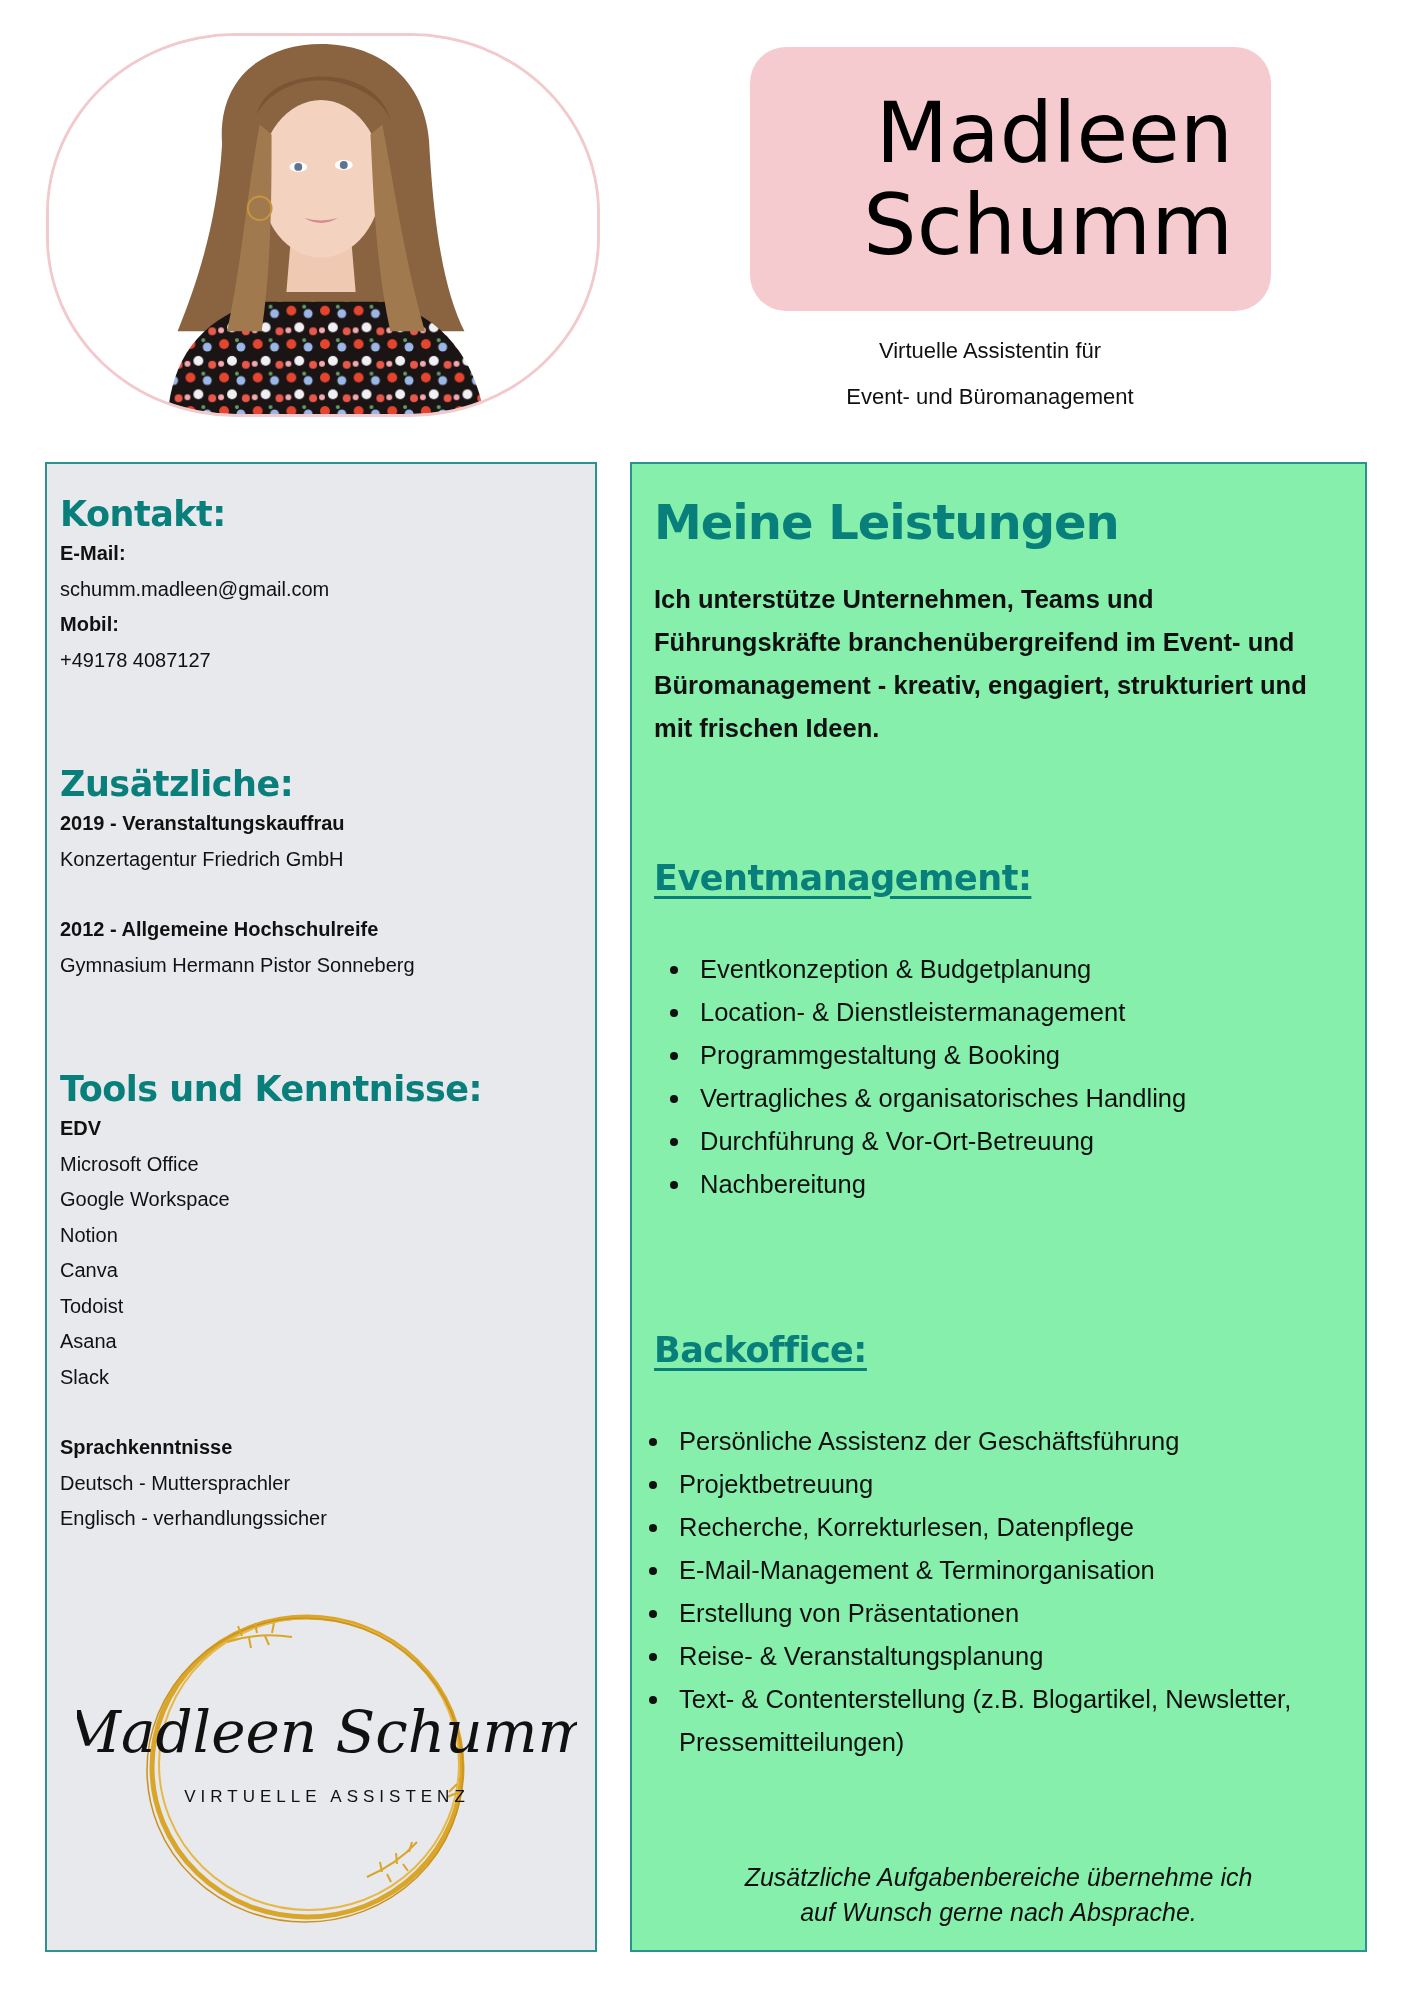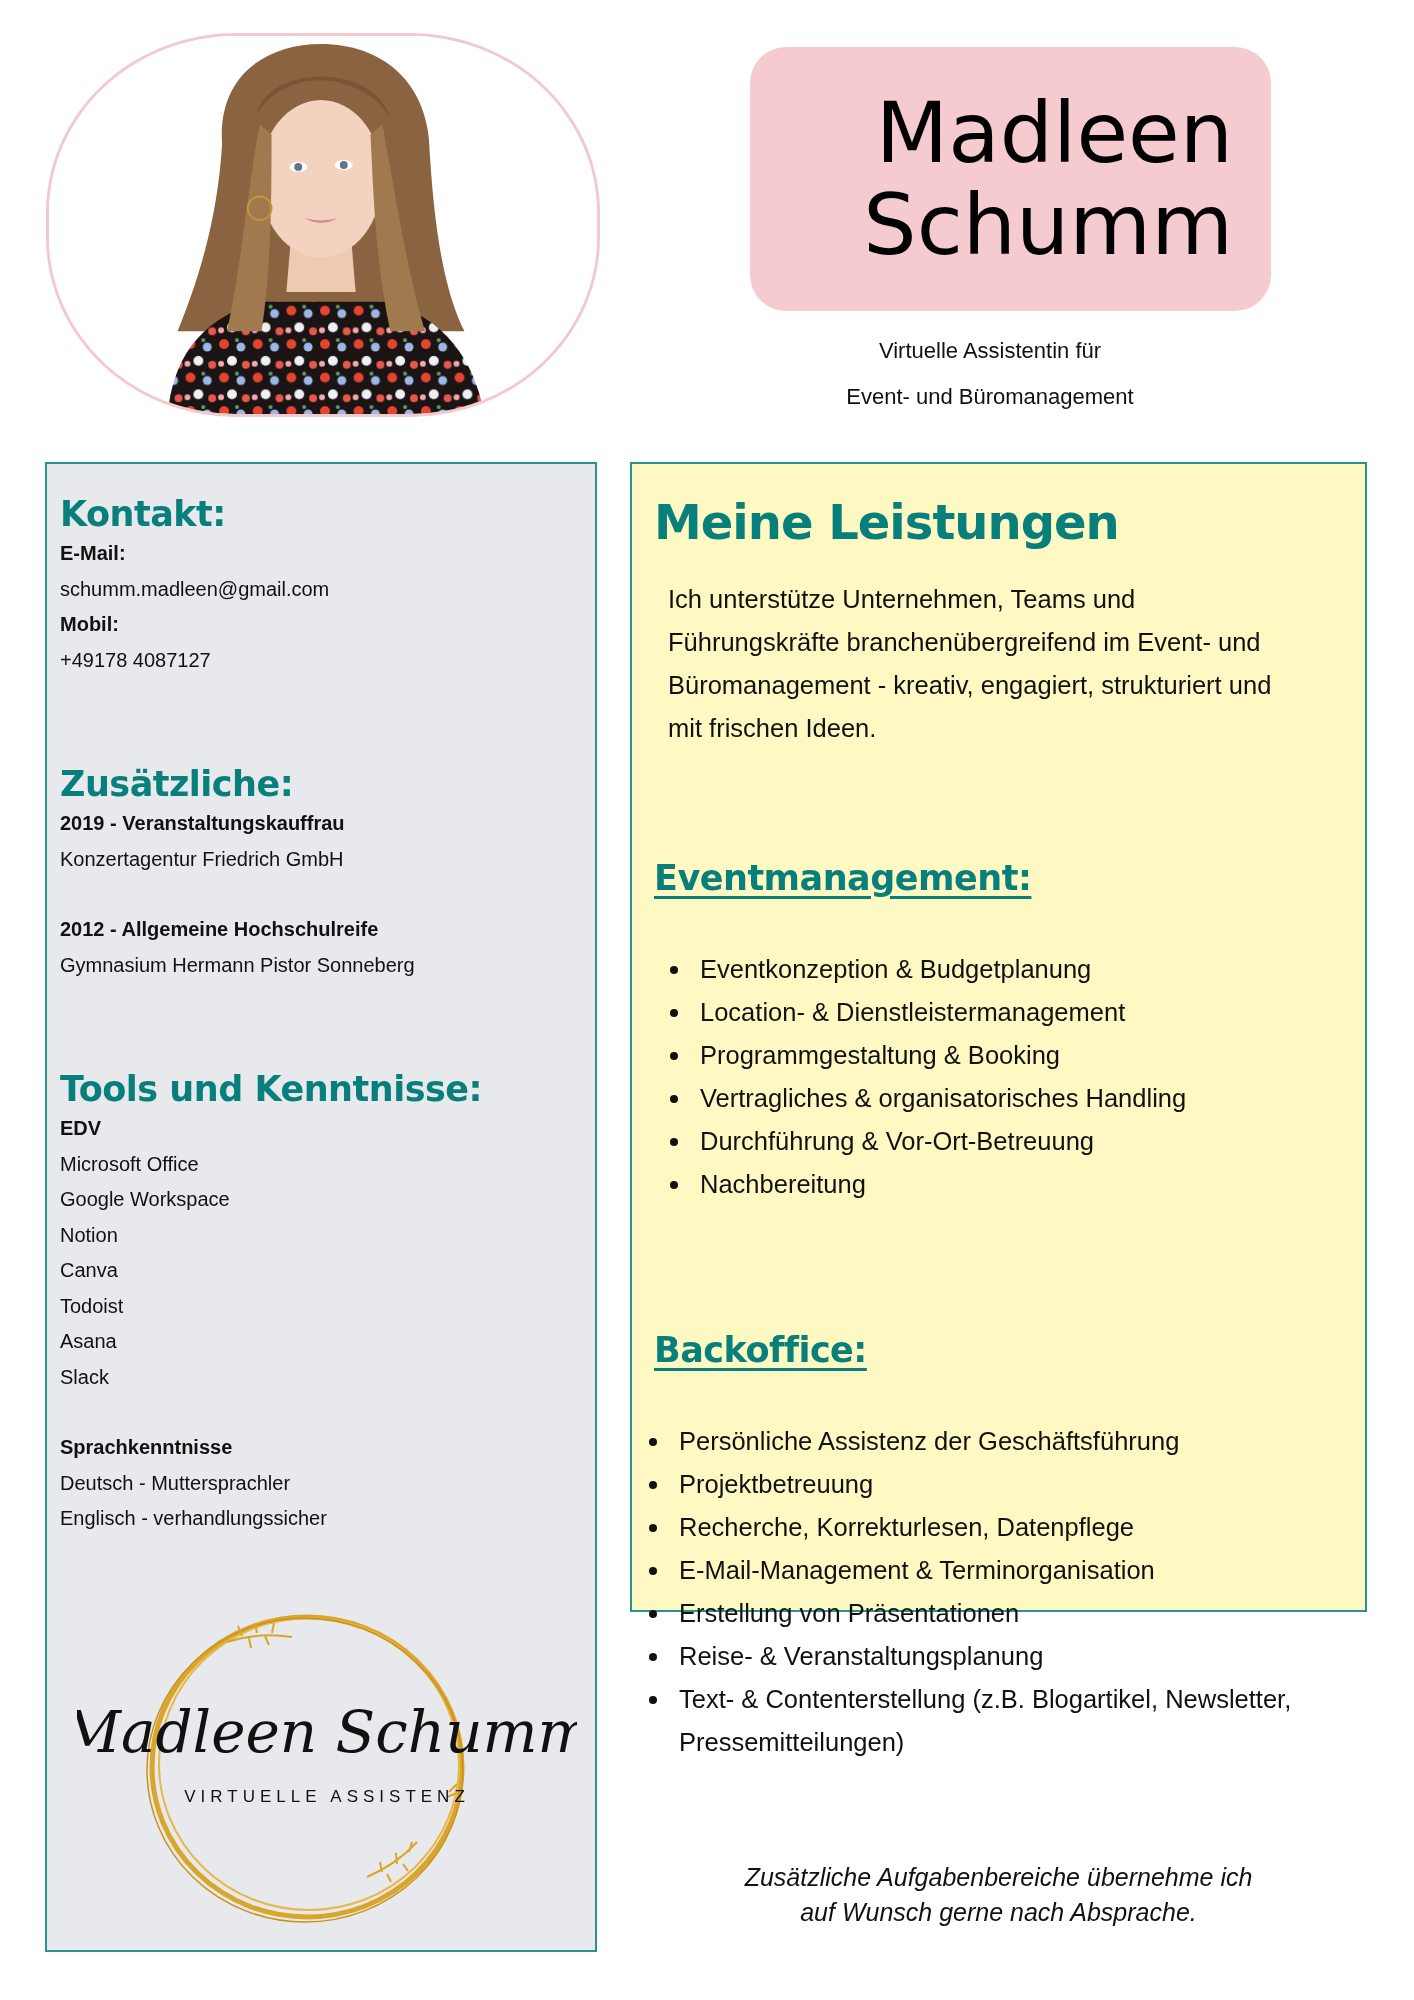--- a/index.html
+++ b/index.html
@@ -49,31 +49,31 @@
     position: absolute; left: 30px; top: 1138px; width: 500px; height: 330px;
   }
   .logo svg { width: 100%; height: 100%; }
   .logo-tagline {
     position: absolute; left: 0; right: 0; top: 185px; text-align: center;
     font-family: "Liberation Sans", sans-serif; font-size: 17px; letter-spacing: 5px; color: #111;
   }
 
   
   .right-panel {
-    position: absolute; left: 630px; top: 462px; width: 737px; height: 1150px;
-    background: #fef9c3; border: 2px solid #2a9390;
+    position: absolute; left: 630px; top: 462px; width: 737px; height: 1490px;
+    background: #86efac; border: 2px solid #2a9390;
   }
   .rp-title {
     position: absolute; left: 22px; top: 28px;
     font-family: "DejaVu Sans", sans-serif; font-weight: 700; color: #087f7b;
     font-size: 48px; line-height: 60px; letter-spacing: -1px;
   }
   .rp-intro {
-    position: absolute; left: 36px; top: 114px; width: 700px;
-    font-family: "Liberation Sans", sans-serif; font-size: 25.5px; line-height: 43px; color: #111;
+    position: absolute; left: 22px; top: 114px; width: 700px;
+    font-family: "Liberation Sans", sans-serif; font-size: 25.5px; line-height: 43px; color: #111; font-weight: bold;
   }
   .rp-sub {
     position: absolute; left: 22px;
     font-family: "DejaVu Sans", sans-serif; font-weight: 700; color: #087f7b;
     font-size: 35px; line-height: 44px; letter-spacing: -0.5px;
     text-decoration: underline; text-decoration-thickness: 3px; text-underline-offset: 6px;
   }
   .rp-list { position: absolute; left: 0; width: 720px; list-style: none; }
   .rp-list li {
     position: relative; padding-left: 44px;

